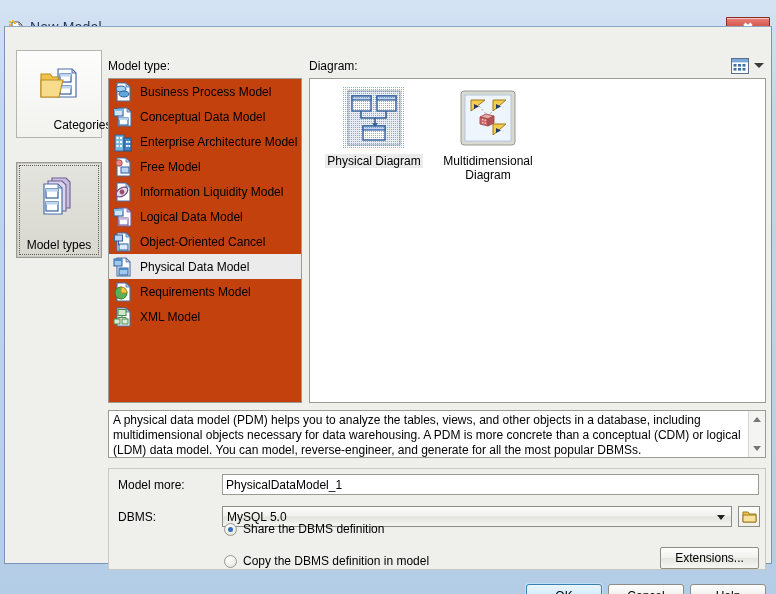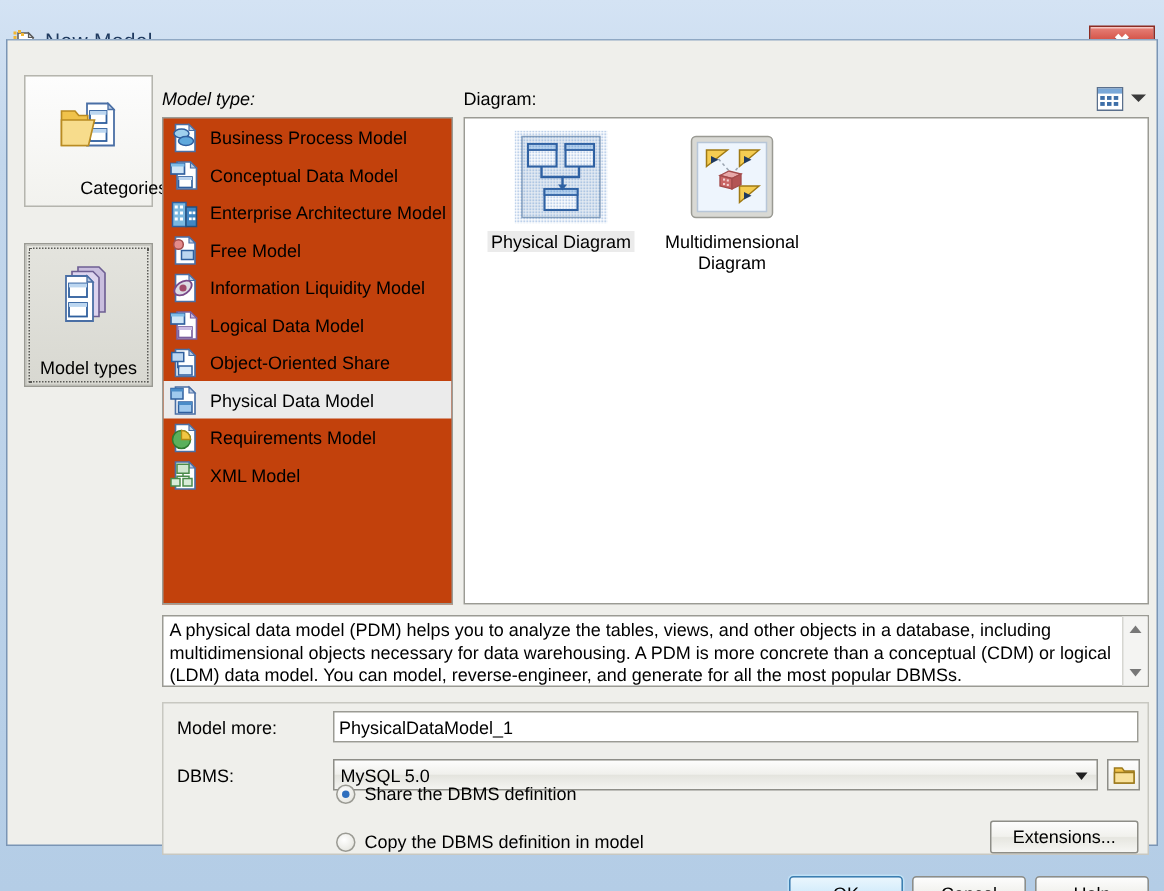--- a/index.html
+++ b/index.html
@@ -81,21 +81,21 @@
   }
   #rail-modeltypes::after {
     content:""; position:absolute; left:2px; top:2px; right:2px; bottom:2px;
     border: 1px dotted #5a5a56; pointer-events:none;
   }
 
   
   .section-label {
     position: absolute; font-size: 12px; color: #000;
   }
-  #label-modeltype { left: 103px; top: 32px; font-style: italic; }
+  #label-modeltype { left: 103px; top: 32px; }
   #label-diagram   { left: 304px; top: 32px; }
 
   
   #modeltype-list {
     position: absolute; left: 103px; top: 51px;
     width: 194px; height: 325px;
     background: #c2410c; border: 1px solid #9b9b94;
     overflow: hidden;
   }
   .mt-item {
@@ -369,21 +369,21 @@
           <span class="mt-label">Logical Data Model</span>
         </div>
         <div class="mt-item">
           <svg class="mt-ico" viewBox="0 0 20 20">
             <path d="M4 1 h9 l4 4 v14 h-13 z" fill="#fff" stroke="#4a6fa5" stroke-width="1.1"></path>
             <path d="M13 1 v4 h4 z" fill="#b9cbe4" stroke="#4a6fa5" stroke-width=".8"></path>
             <rect x="1.5" y="3" width="8" height="6" fill="#bcd6f0" stroke="#2f5f9e" stroke-width="1"></rect>
             <rect x="6" y="12" width="9" height="6" fill="#dcecfa" stroke="#2f5f9e" stroke-width="1"></rect>
             <path d="M5.5 9 v4 h1" fill="none" stroke="#2f5f9e" stroke-width="1"></path>
           </svg>
-          <span class="mt-label">Object-Oriented Share</span>
+          <span class="mt-label">Object-Oriented Cancel</span>
         </div>
         <div class="mt-item selected">
           <svg class="mt-ico" viewBox="0 0 20 20">
             <path d="M4 1 h9 l4 4 v14 h-13 z" fill="#fff" stroke="#4a6fa5" stroke-width="1.1"></path>
             <path d="M13 1 v4 h4 z" fill="#b9cbe4" stroke="#4a6fa5" stroke-width=".8"></path>
             <rect x="1" y="2" width="8" height="7" fill="#9fc9ee" stroke="#2f5f9e" stroke-width="1"></rect>
             <rect x="1" y="2" width="8" height="2" fill="#4a8cc8"></rect>
             <rect x="6" y="11" width="9" height="7" fill="#9fc9ee" stroke="#2f5f9e" stroke-width="1"></rect>
             <rect x="6" y="11" width="9" height="2" fill="#4a8cc8"></rect>
           </svg>

